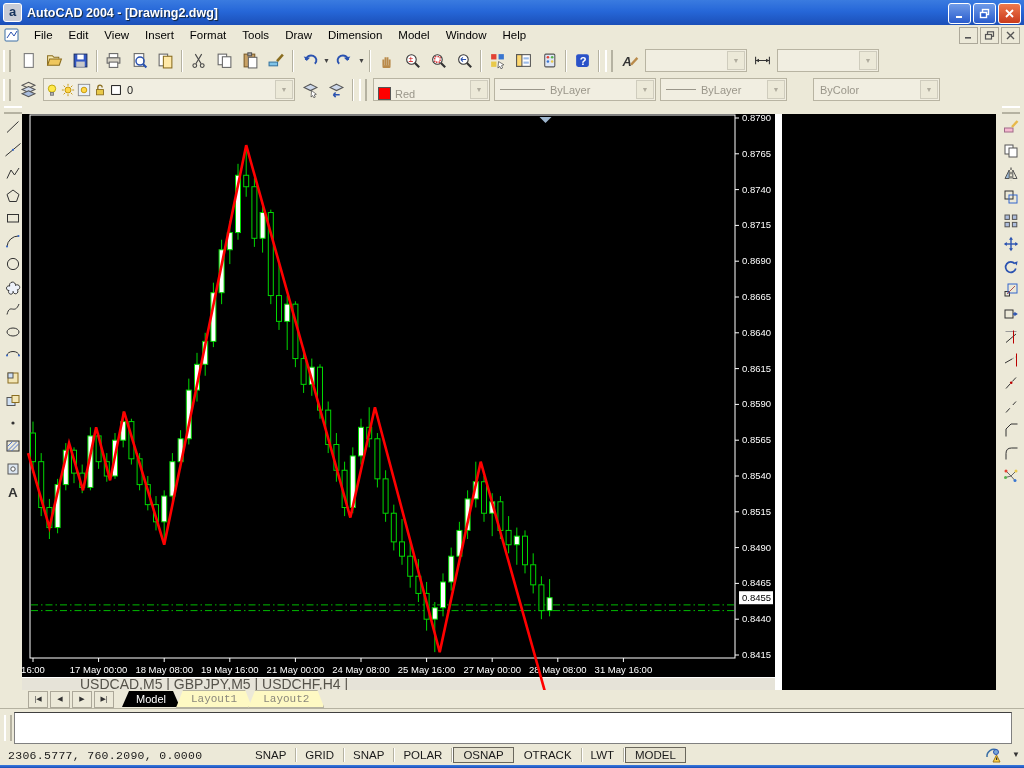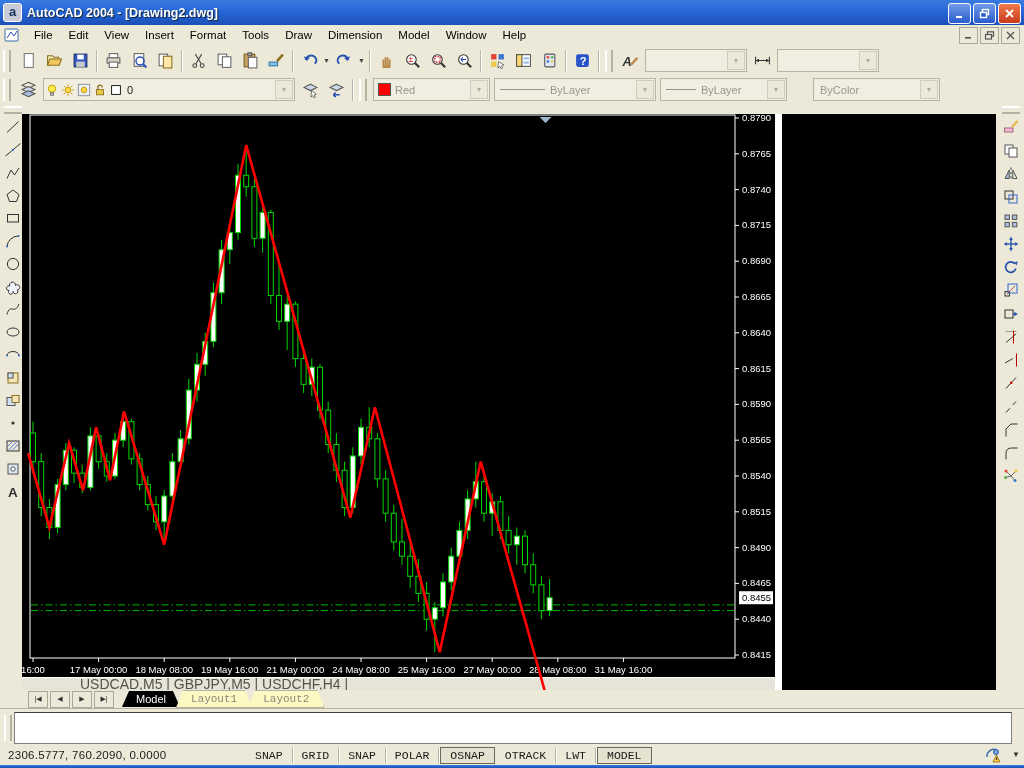--- a/index.html
+++ b/index.html
@@ -70,22 +70,22 @@
   
   .cmdarea{position:absolute;left:0;top:708px;width:1024px;height:37px;background:#ece9d8;
     border-top:1px solid #b5b2a1;}
   .cmdgrip{position:absolute;left:4px;top:6px;width:4px;height:26px;
     border-left:2px solid #fff;border-right:2px solid #b5b2a1;}
   .cmdbox{position:absolute;left:14px;top:3px;width:996px;height:30px;background:#fff;
     border:1px solid #808080;border-top:1px solid #404040;font-family:"Liberation Mono",monospace;font-size:11px;}
   
   .statusbar{position:absolute;left:0;top:745px;width:1024px;height:20px;background:#ece9d8;
     display:flex;align-items:center;font-size:11.5px;color:#1a1a1a;}
-  .coords{margin-left:8px;width:230px;letter-spacing:.3px;}
-  .toggles{display:flex;align-items:center;margin-left:8px;font-family:Liberation Mono, monospace;}
+  .coords{margin-left:8px;width:230px;letter-spacing:.3px;font-family:Liberation Mono, monospace;}
+  .toggles{display:flex;align-items:center;margin-left:8px;}
   .toggle{padding:1px 9px;border-right:1px solid #b5b2a1;box-shadow:1px 0 0 #fff;white-space:nowrap;}
   .toggle.pressed{border:1px solid #6a675c;box-shadow:none;background:#e6e2d0;margin:0 1px;}
   .commcenter{position:absolute;right:22px;top:2px;width:17px;height:16px;}
   .sbarrow{position:absolute;right:4px;top:5px;font-size:8px;color:#333;}
   .bottomedge{position:absolute;left:0;top:765px;width:1024px;height:3px;
     background:linear-gradient(180deg,#3a7be0,#1b4fb8);}
 </style>
 </head>
 <body>
 
@@ -370,21 +370,21 @@
         </svg>
       </div>
       <div class="tbtn">
         <svg viewBox="0 0 16 16">
           <path d="M8 3 L14 6 8 9 2 6 Z" fill="#cdd8ea" stroke="#555"></path>
           <path d="M11 13 H5 M5 13 l2.2-2.2 M5 13 l2.2 2.2" stroke="#2a52b0" stroke-width="1.4" fill="none"></path>
         </svg>
       </div>
       <div class="tsep"></div>
       <div class="grip"></div>
-      <div class="combo" style="width: 115px;">
+      <div class="combo" style="width: 115px; align-items: flex-end;">
         <span style="width:11px;height:11px;background:#ff0000;border:1px solid #555;margin:0 4px;"></span>
         <span>Red</span>
         <span style="flex:1"></span>
         <span class="cb-arrow">▼</span>
       </div>
       <div class="combo" style="width: 160px;">
         <span class="lt-line" style="width:45px"></span>
         <span>ByLayer</span>
         <span style="flex:1"></span>
         <span class="cb-arrow">▼</span>

